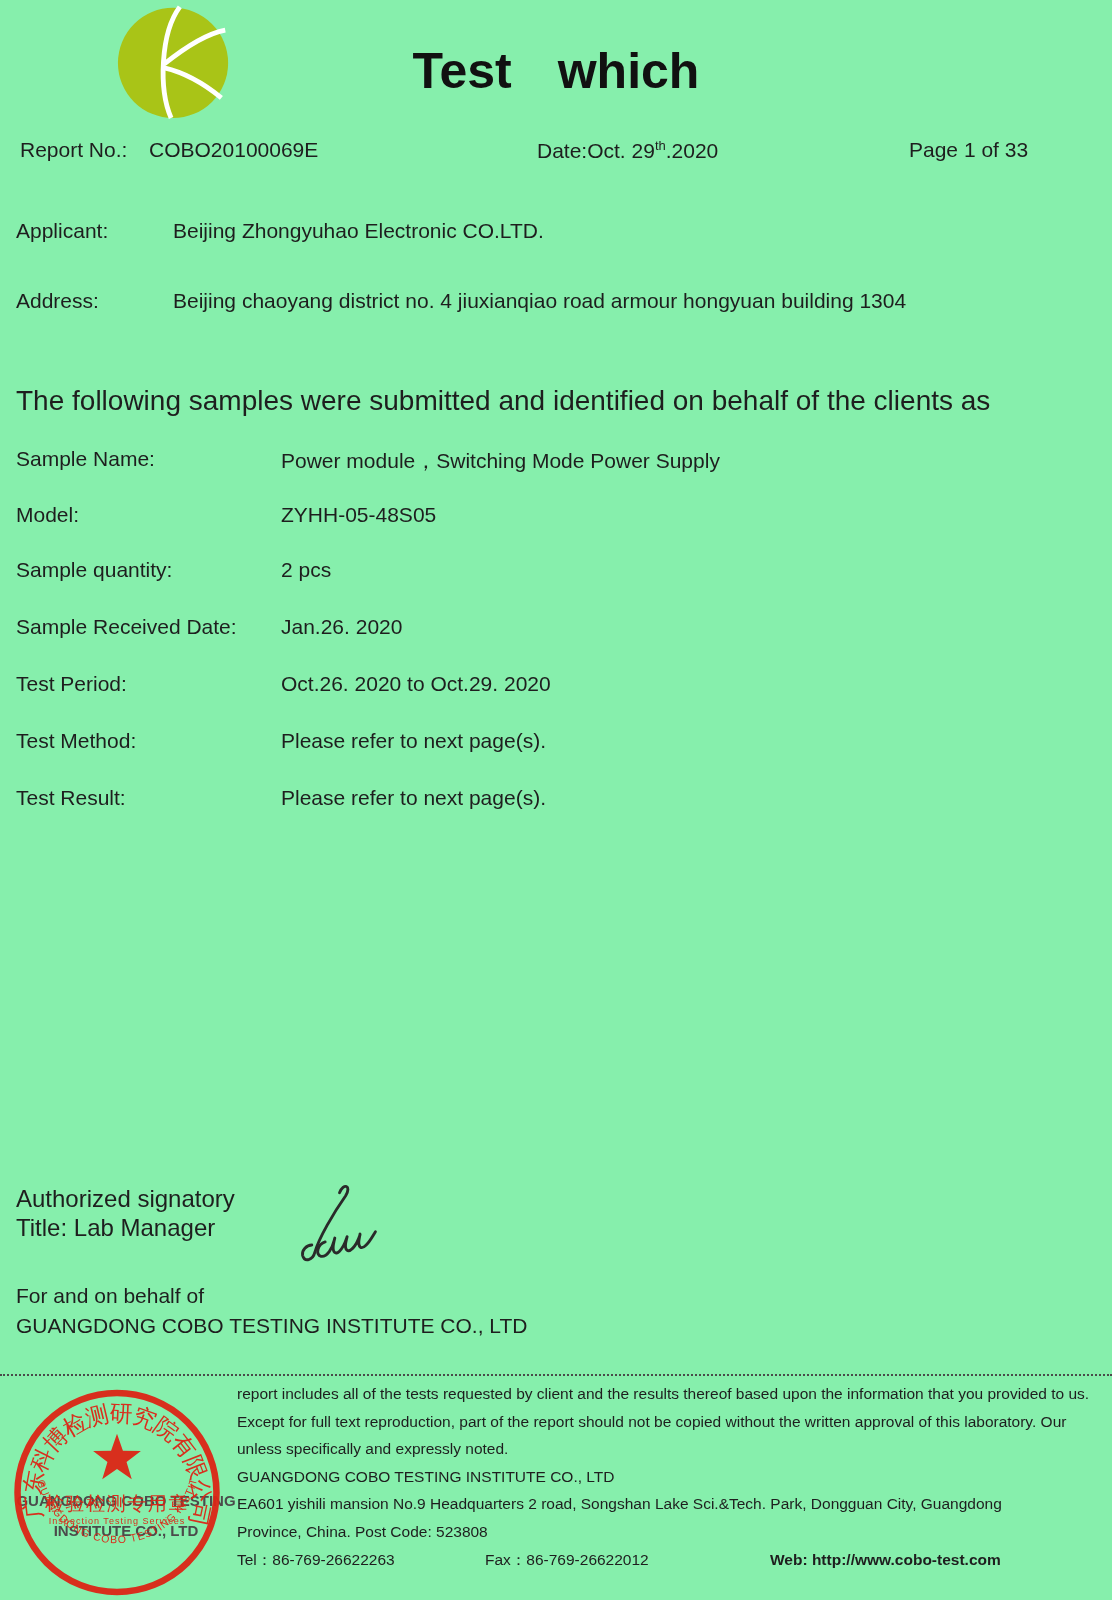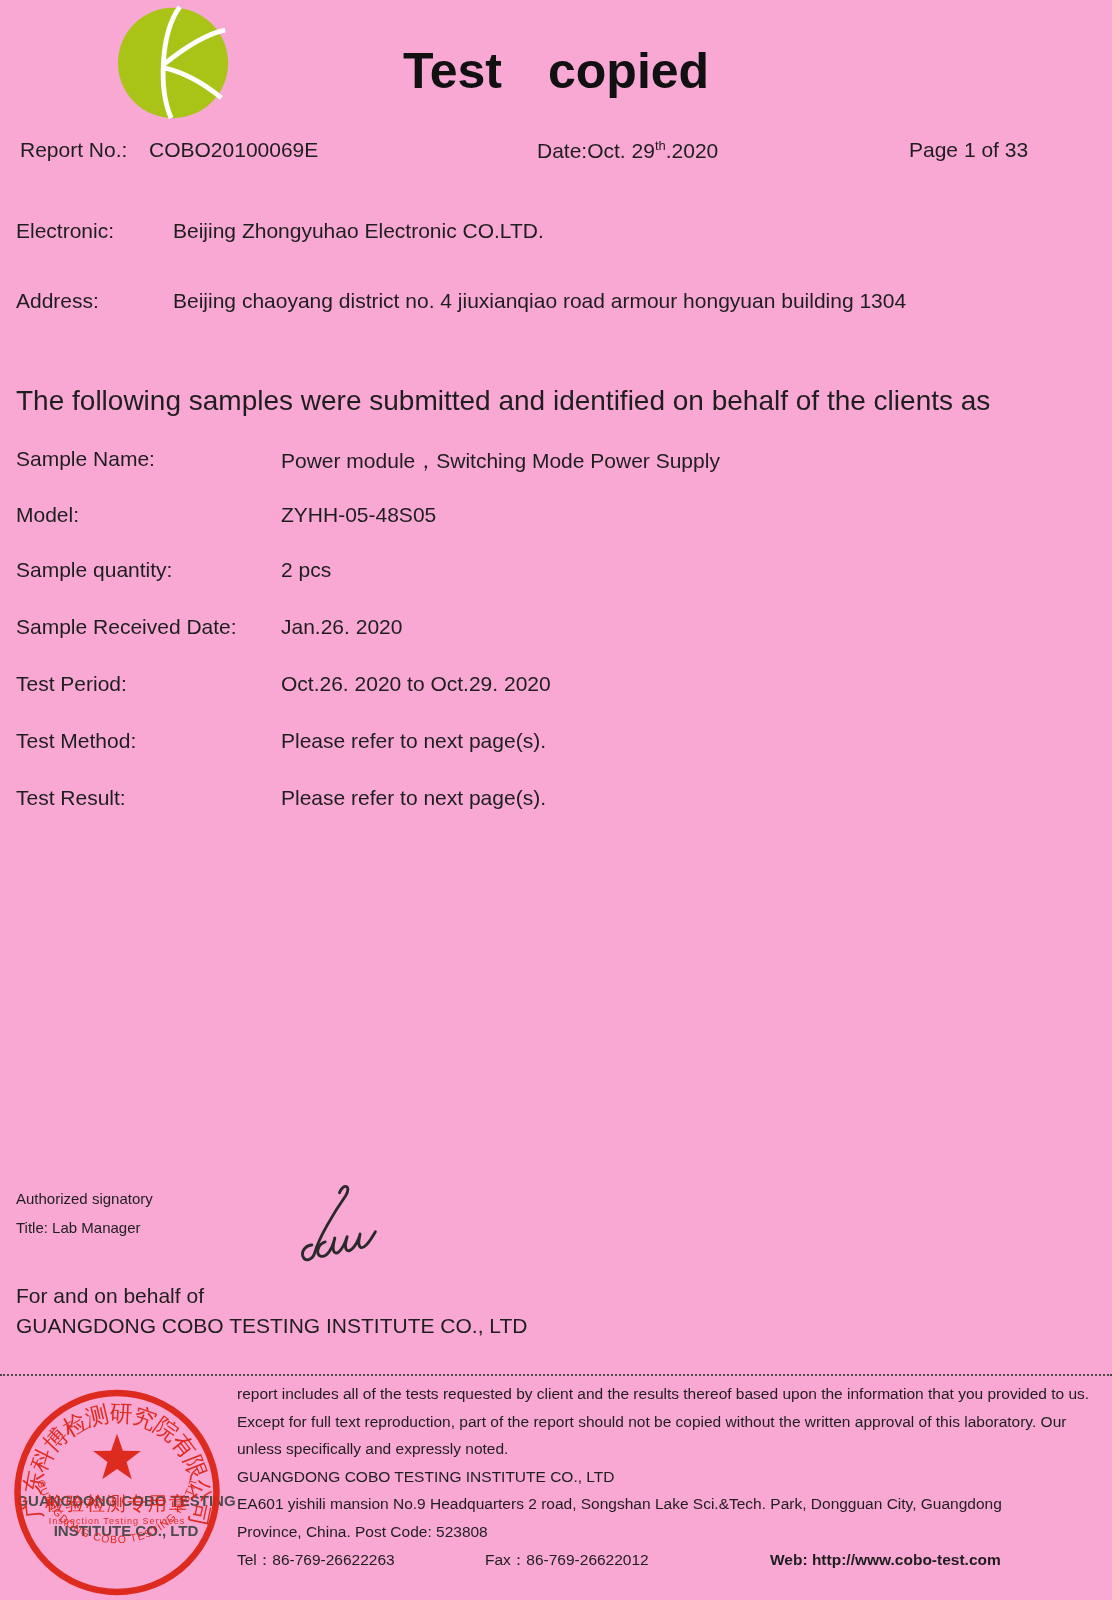--- a/index.html
+++ b/index.html
@@ -1,20 +1,20 @@
 <!DOCTYPE html>
 <html><head>
 <meta charset="utf-8">
 <style>
   html,body{margin:0;padding:0;background:#e8e8e8;}
   .page{
     position:relative;
     width:1112px;height:1600px;
     margin:0 auto;
-    background:#f9a8d4;
+    background:#86efac;
     font-family:"Liberation Sans", sans-serif;
     color:#1e1e1e;
     overflow:hidden;
   }
   .abs{position:absolute;}
   
   .logo{left:116px;top:4px;width:116px;height:116px;}
   .title{
     left:0;right:0;top:42px;
     display:flex;justify-content:center;column-gap:46px;
@@ -29,21 +29,21 @@
   
   .party-row{left:0;width:100%;font-size:21px;}
   .party-row .plabel{position:absolute;left:16px;}
   .party-row .pvalue{position:absolute;left:173px;}
   .intro{left:16px;top:385px;font-size:28px;}
   
   .frow{left:0;width:100%;font-size:21px;}
   .frow .flabel{position:absolute;left:16px;}
   .frow .fvalue{position:absolute;left:281px;}
   
-  .signatory{left:16px;top:1184px;font-size:15px;line-height:29px;}
+  .signatory{left:16px;top:1184px;font-size:24px;line-height:29px;}
   .signature-svg{left:280px;top:1180px;width:118px;height:88px;}
   .behalf{left:16px;top:1281px;font-size:21px;line-height:30px;}
   
   .divider{left:0;top:1374px;width:1112px;border-top:2px dotted #4a4a4a;height:0;}
   
   .footer{left:237px;top:1380px;width:860px;font-size:15.5px;line-height:27.6px;color:#1e1e1e;}
   .telrow{position:relative;height:27.6px;}
   .telrow span{position:absolute;top:0;}
   .telrow .tel{left:0;}
   .telrow .fax{left:248px;}
@@ -61,32 +61,32 @@
 
   <svg class="abs logo" viewBox="0 0 120 120">
     <circle cx="59" cy="61" r="57" fill="#a9c417"></circle>
     <path d="M66 3 C46 30 44 88 57 118" fill="none" stroke="#ffffff" stroke-width="5"></path>
     <path d="M50 62 C70 46 92 31 113 27" fill="none" stroke="#ffffff" stroke-width="5"></path>
     <path d="M50 66 C76 72 98 88 109 97" fill="none" stroke="#ffffff" stroke-width="5"></path>
   </svg>
 
   <div class="abs title">
     <span>Test</span>
-    <span>copied</span>
+    <span>which</span>
   </div>
 
   <div class="abs meta-row">
     <span class="rlabel">Report No.:</span>
     <span class="rvalue">COBO20100069E</span>
     <span class="dgroup"><span>Date:</span><span>Oct. 29</span><sup>th</sup><span>.2020</span></span>
     <span class="pinfo">Page 1 of 33</span>
   </div>
 
   <div class="abs party-row" style="top:219px;">
-    <span class="plabel">Electronic:</span>
+    <span class="plabel">Applicant:</span>
     <span class="pvalue">Beijing Zhongyuhao Electronic CO.LTD.</span>
   </div>
   <div class="abs party-row" style="top:289px;">
     <span class="plabel">Address:</span>
     <span class="pvalue">Beijing chaoyang district no. 4 jiuxianqiao road armour hongyuan building 1304</span>
   </div>
 
   <div class="abs intro">The following samples were submitted and identified on behalf of the clients as</div>
 
   <div class="abs frow" style="top:447px;">

